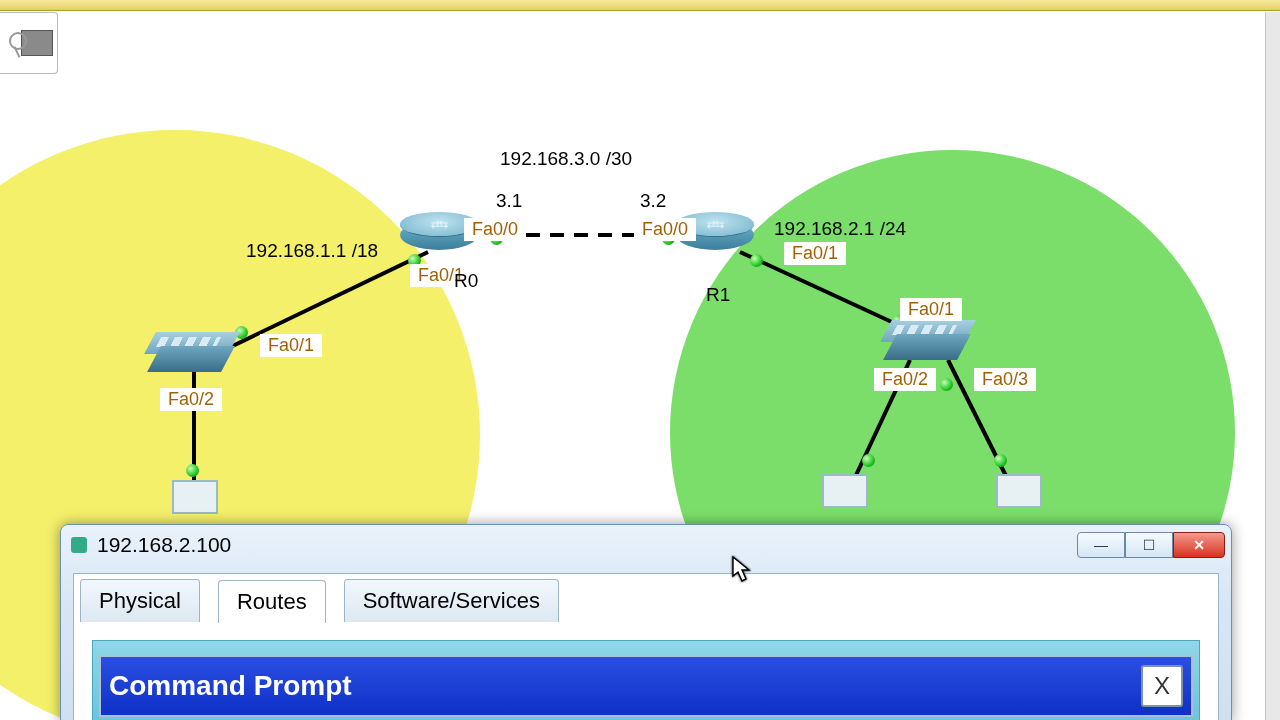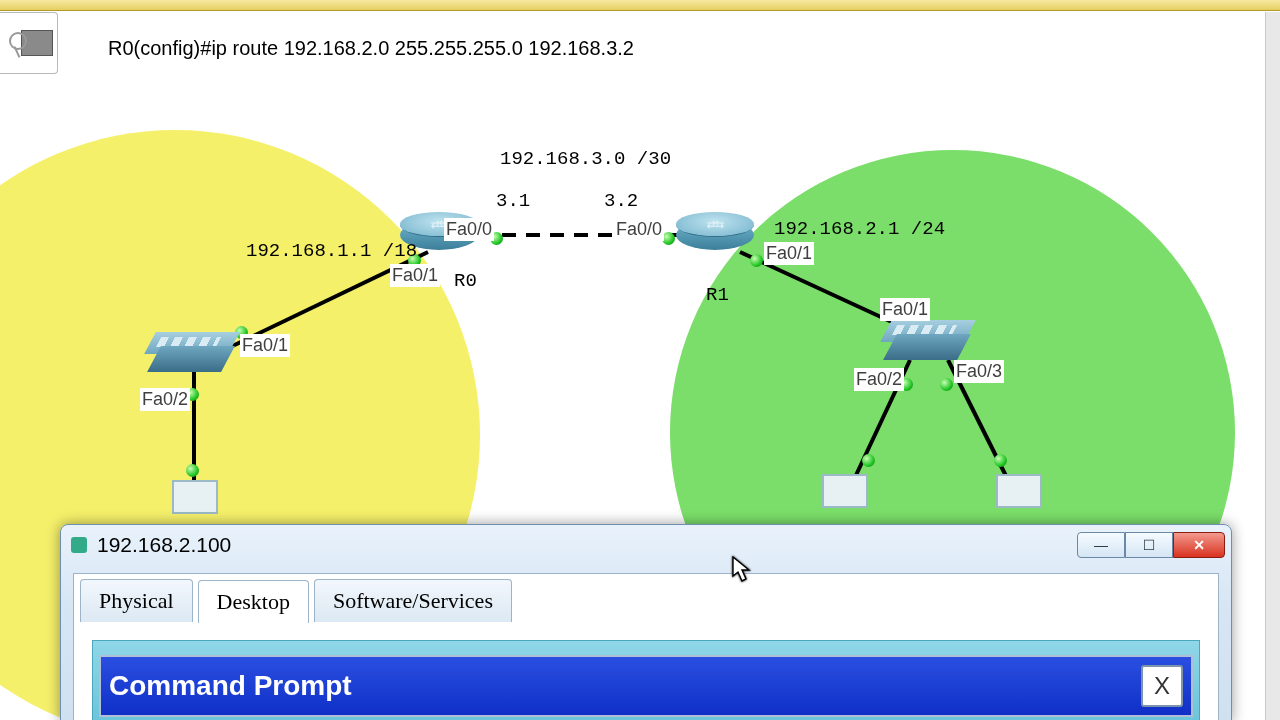--- a/index.html
+++ b/index.html
@@ -7,22 +7,22 @@
   .nav-icon-box{position:absolute;left:-10px;top:12px;width:68px;height:62px;border:1px solid #b9b9b9;border-left:none;border-radius:0 4px 4px 0;background:#fff;display:flex;align-items:center;justify-content:flex-end;padding-right:4px;box-sizing:border-box;}
   .nav-icon-box .thumb{width:30px;height:24px;background:#8a8a8a;border:1px solid #555;margin-left:-6px;}
   .nav-icon-box .arr{width:20px;height:30px;position:relative;}
   .nav-icon-box .arr::before{content:"";position:absolute;left:2px;top:4px;width:14px;height:14px;border:2px solid #999;border-radius:50%;}
   .nav-icon-box .arr::after{content:"";position:absolute;left:9px;top:18px;width:2px;height:12px;background:#999;transform:rotate(-25deg);}
   .notes{position:absolute;left:108px;top:35px;font-size:20px;line-height:26px;color:#000;}
   .canvas{position:absolute;left:0;top:0;width:1280px;height:720px;}
   .zone{position:absolute;border-radius:50%;}
   .zone.yellow{left:-130px;top:130px;width:610px;height:610px;background:#f5f06a;}
   .zone.green{left:670px;top:150px;width:565px;height:565px;background:#7bde6a;}
-  .lbl{position:absolute;font-size:19px;color:#000;background:rgba(255,255,255,.0);white-space:nowrap;font-family:Liberation Mono, monospace;}
-  .plbl{position:absolute;font-size:18px;color:#404040;background:#fff;border:1px solid #fff;padding:0 1px;white-space:nowrap;}
+  .lbl{position:absolute;font-size:19px;color:#000;background:rgba(255,255,255,.0);white-space:nowrap;}
+  .plbl{position:absolute;font-size:18px;color:#a16207;background:#fff;border:1px solid #fff;padding:0 7px;white-space:nowrap;margin-left:20px;}
   svg.net{position:absolute;left:0;top:0;width:1280px;height:720px;}
   .router{position:absolute;width:78px;height:46px;}
   .router .body{position:absolute;left:0;top:8px;width:78px;height:30px;background:linear-gradient(#6fb5cf,#3d7f9a);border-radius:39px/15px;}
   .router .top{position:absolute;left:0;top:0;width:78px;height:24px;background:radial-gradient(ellipse at 50% 40%,#bfe3ef,#73b2cb);border-radius:39px/12px;border-bottom:1px solid #2f6b84;}
   .router .arrows{position:absolute;left:0;top:0;width:78px;height:24px;display:flex;align-items:center;justify-content:center;color:#e5f4fa;font-size:11px;letter-spacing:-1px;}
   .switch{position:absolute;width:88px;height:46px;}
   .switch .body{position:absolute;left:4px;top:14px;width:74px;height:26px;background:linear-gradient(#6fa7c0,#3a6d87);transform:skewX(-28deg);}
   .switch .top{position:absolute;left:0;top:0;width:84px;height:22px;background:linear-gradient(#a7cfe0,#6fa7c0);transform:skewX(-28deg) ;}
   .switch .top::after{content:"";position:absolute;left:8px;top:5px;width:60px;height:10px;background:repeating-linear-gradient(90deg,#d9ecf4 0 8px,transparent 8px 14px);}
   .pc-icon{position:absolute;width:50px;height:40px;}
@@ -31,21 +31,21 @@
   
   .win{position:absolute;left:60px;top:524px;width:1170px;height:196px;background:linear-gradient(#e9f2fb,#d7e6f5 40%,#cfe0f1);border:1px solid #6f8fae;border-radius:8px 8px 0 0;box-shadow:0 0 14px rgba(0,0,0,.4);}
   .win .titlebar{height:40px;display:flex;align-items:center;padding:0 6px 0 10px;}
   .win .ticon{width:16px;height:16px;background:#3a8; border-radius:3px;margin-right:10px;}
   .win .ttext{font-size:21px;color:#000;}
   .win .tbtns{margin-left:auto;display:flex;gap:0;}
   .tbtn{width:46px;height:24px;border:1px solid #6a89a6;background:linear-gradient(#f5fbff,#d5e5f3);display:flex;align-items:center;justify-content:center;font-size:14px;color:#2c3e50;}
   .tbtn:first-child{border-radius:4px 0 0 4px;}
   .tbtn.close{background:linear-gradient(#f39a8e,#d9321f);color:#fff;border-color:#8a1c10;border-radius:0 4px 4px 0;width:50px;font-weight:bold;}
   .win .inner{position:absolute;left:12px;top:48px;right:12px;bottom:0;background:#fff;border:1px solid #9cb3c8;border-bottom:none;}
-  .tabs{display:flex;align-items:flex-end;height:48px;padding-left:6px;gap:5px;font-family:Liberation Serif, serif;}
+  .tabs{display:flex;align-items:flex-end;height:48px;padding-left:6px;gap:18px;}
   .tab{padding:8px 18px;border:1px solid #9cb3c8;border-bottom:none;background:linear-gradient(#f2f7fc,#dce8f3);font-size:22px;color:#000;border-radius:4px 4px 0 0;cursor:pointer;}
   .tab.active{background:#fff;position:relative;top:1px;}
   .desktop-area{position:absolute;left:18px;right:18px;top:66px;bottom:0;background:linear-gradient(#8fd6e8,#6bc5db);border:1px solid #4aa7bd;border-bottom:none;}
   .cmd{position:absolute;left:6px;right:6px;top:14px;height:58px;background:linear-gradient(#2a4fe0,#1030c8);border:2px solid #aebfd6;display:flex;align-items:center;padding:0 8px;gap:20px;}
   .cmd .ctitle{color:#fff;font-weight:bold;font-size:28px;}
   .cmd .cx{margin-left:auto;width:38px;height:38px;background:#fff;border:2px solid #7d94ad;display:flex;align-items:center;justify-content:center;font-size:24px;color:#333;border-radius:3px;cursor:pointer;}
   .rscroll{position:absolute;right:0;top:12px;width:14px;bottom:0;background:#e8e8e8;border-left:1px solid #c8c8c8;}
   .cursor{position:absolute;width:20px;height:28px;pointer-events:none;}
   .cursor svg{width:20px;height:28px;filter:drop-shadow(0 0 1px #000);}
 </style>
@@ -54,21 +54,20 @@
 
 <div class="topbar"></div>
 <div class="rscroll"></div>
 
 <div class="nav-icon-box">
   <div class="arr"></div>
   <div class="thumb"></div>
 </div>
 
 <div class="notes">
-  <div>R0(config)#ip route 192.168.2.0 255.255.255.0 192.168.3.2</div>
 </div>
 
 <div class="canvas">
   <div class="zone yellow"></div>
   <div class="zone green"></div>
 
   <svg class="net">
     <line x1="478" y1="235" x2="677" y2="235" stroke="#000" stroke-width="4" stroke-dasharray="14 10"></line>
     <line x1="428" y1="252" x2="220" y2="352" stroke="#000" stroke-width="4"></line>
     <line x1="194" y1="372" x2="194" y2="500" stroke="#000" stroke-width="4"></line>
@@ -115,50 +114,50 @@
     </div>
   <div class="pc-icon" style="left:818px;top:474px">
       <div class="scr"></div>
     </div>
   <div class="pc-icon" style="left:992px;top:474px">
       <div class="scr"></div>
     </div>
 
   <div class="lbl" style="left:500px;top:148px">192.168.3.0 /30</div>
   <div class="lbl" style="left:496px;top:190px">3.1</div>
-  <div class="lbl" style="left:604px;top:190px">3.2</div>
+  <div class="lbl" style="left:640px;top:190px">3.2</div>
   <div class="plbl" style="left:444px;top:218px">Fa0/0</div>
   <div class="plbl" style="left:614px;top:218px">Fa0/0</div>
   <div class="lbl" style="left:246px;top:240px">192.168.1.1 /18</div>
   <div class="lbl" style="left:774px;top:218px">192.168.2.1 /24</div>
   <div class="plbl" style="left:390px;top:264px">Fa0/1</div>
   <div class="plbl" style="left:764px;top:242px">Fa0/1</div>
   <div class="lbl" style="left:454px;top:270px">R0</div>
   <div class="lbl" style="left:706px;top:284px">R1</div>
   <div class="plbl" style="left:240px;top:334px">Fa0/1</div>
   <div class="plbl" style="left:140px;top:388px">Fa0/2</div>
   <div class="plbl" style="left:880px;top:298px">Fa0/1</div>
   <div class="plbl" style="left:854px;top:368px">Fa0/2</div>
-  <div class="plbl" style="left:954px;top:360px">Fa0/3</div>
+  <div class="plbl" style="left:954px;top:368px">Fa0/3</div>
 </div>
 
 <div class="win">
   <div class="titlebar">
     <div class="ticon"></div>
     <div class="ttext">192.168.2.100</div>
     <div class="tbtns">
       <div class="tbtn">—</div>
       <div class="tbtn">☐</div>
       <div class="tbtn close">✕</div>
     </div>
   </div>
   <div class="inner">
     <div class="tabs">
       <div class="tab">Physical</div>
-      <div class="tab active">Desktop</div>
+      <div class="tab active">Routes</div>
       <div class="tab">Software/Services</div>
     </div>
     <div class="desktop-area">
       <div class="cmd">
         <div class="ctitle">Command Prompt</div>
         <div class="cx">X</div>
       </div>
     </div>
   </div>
 </div>

